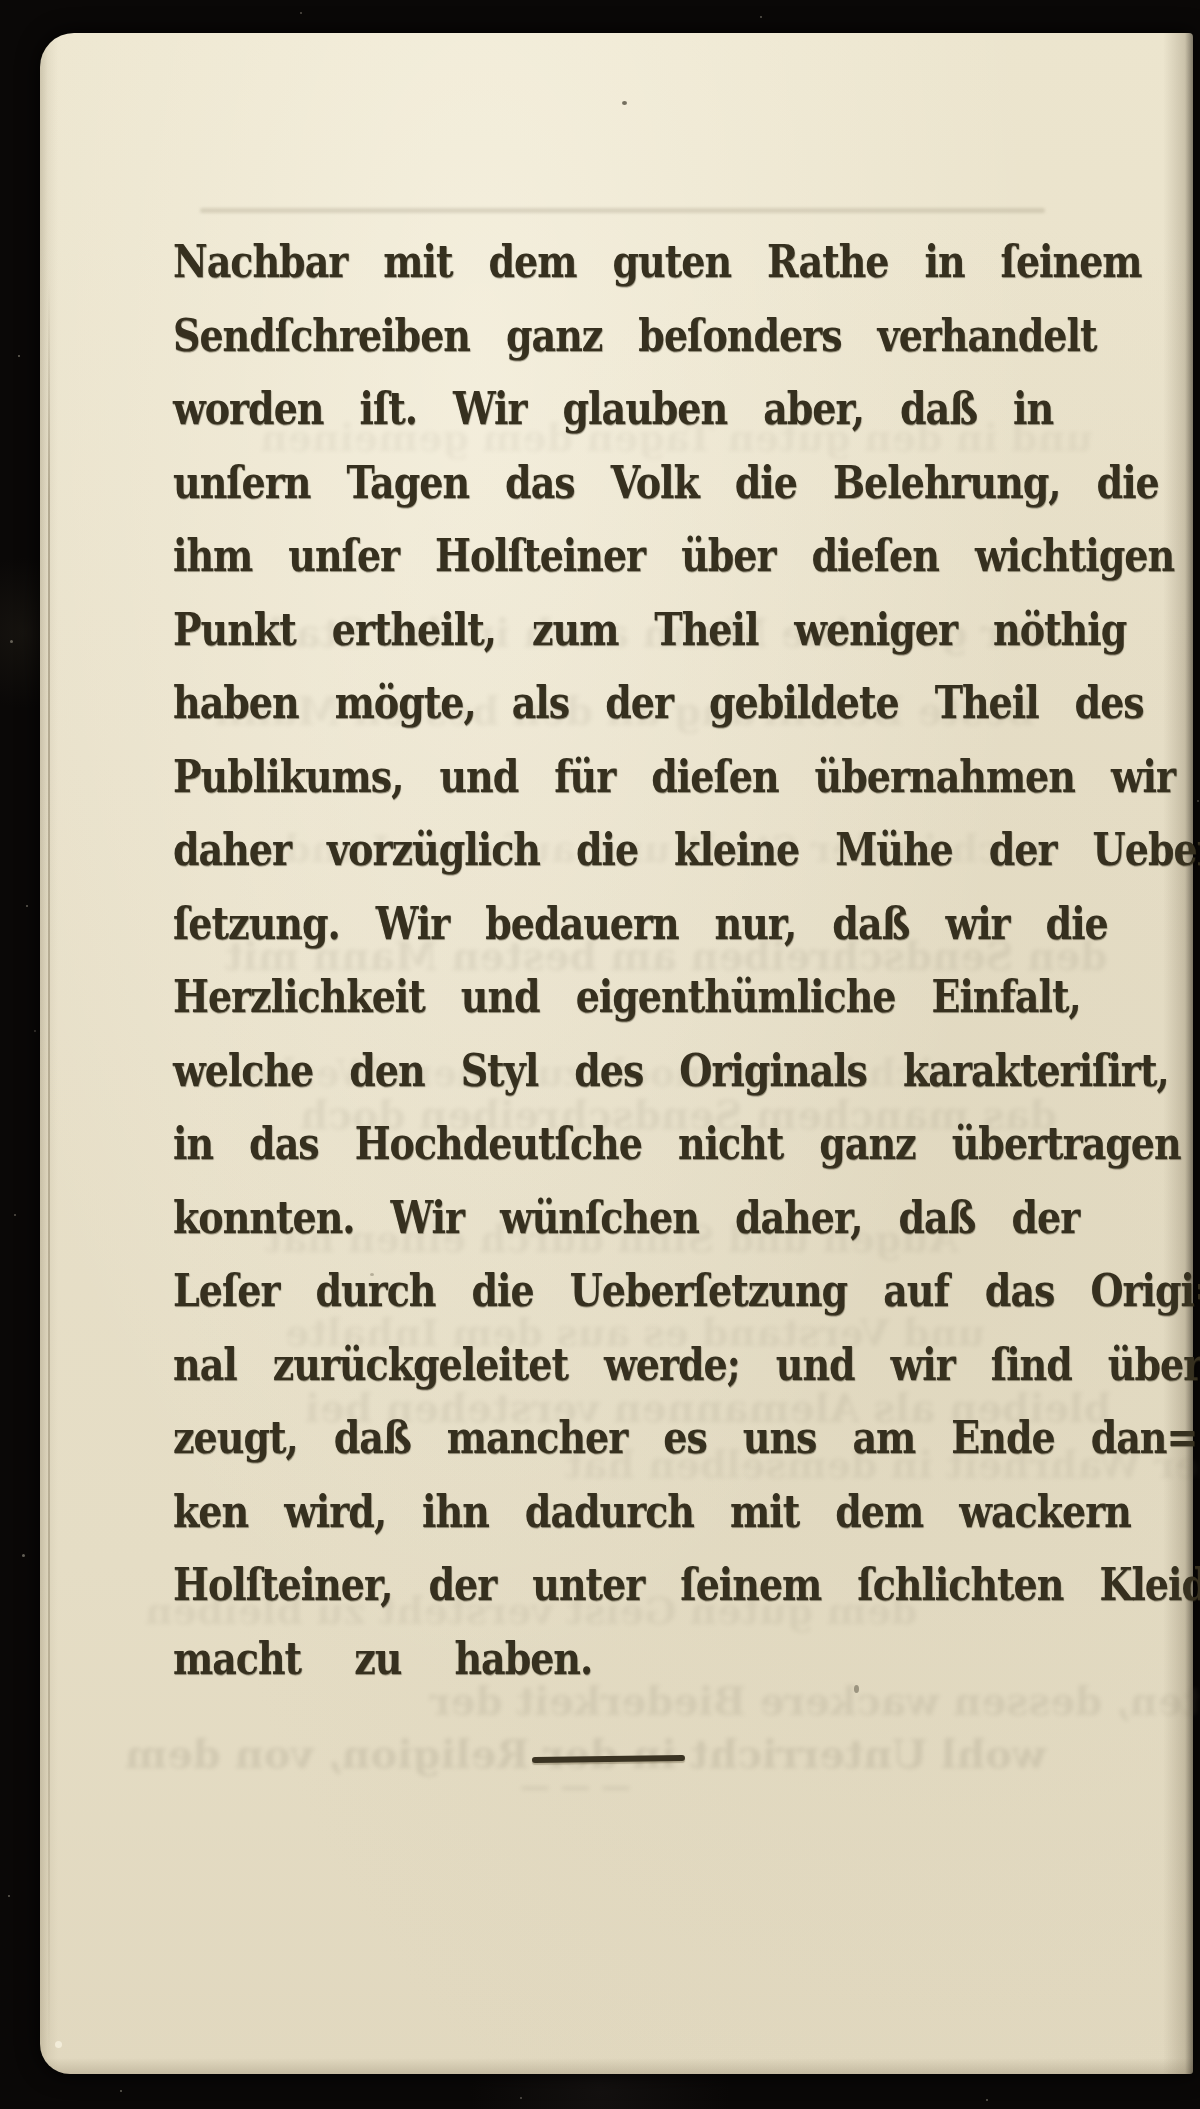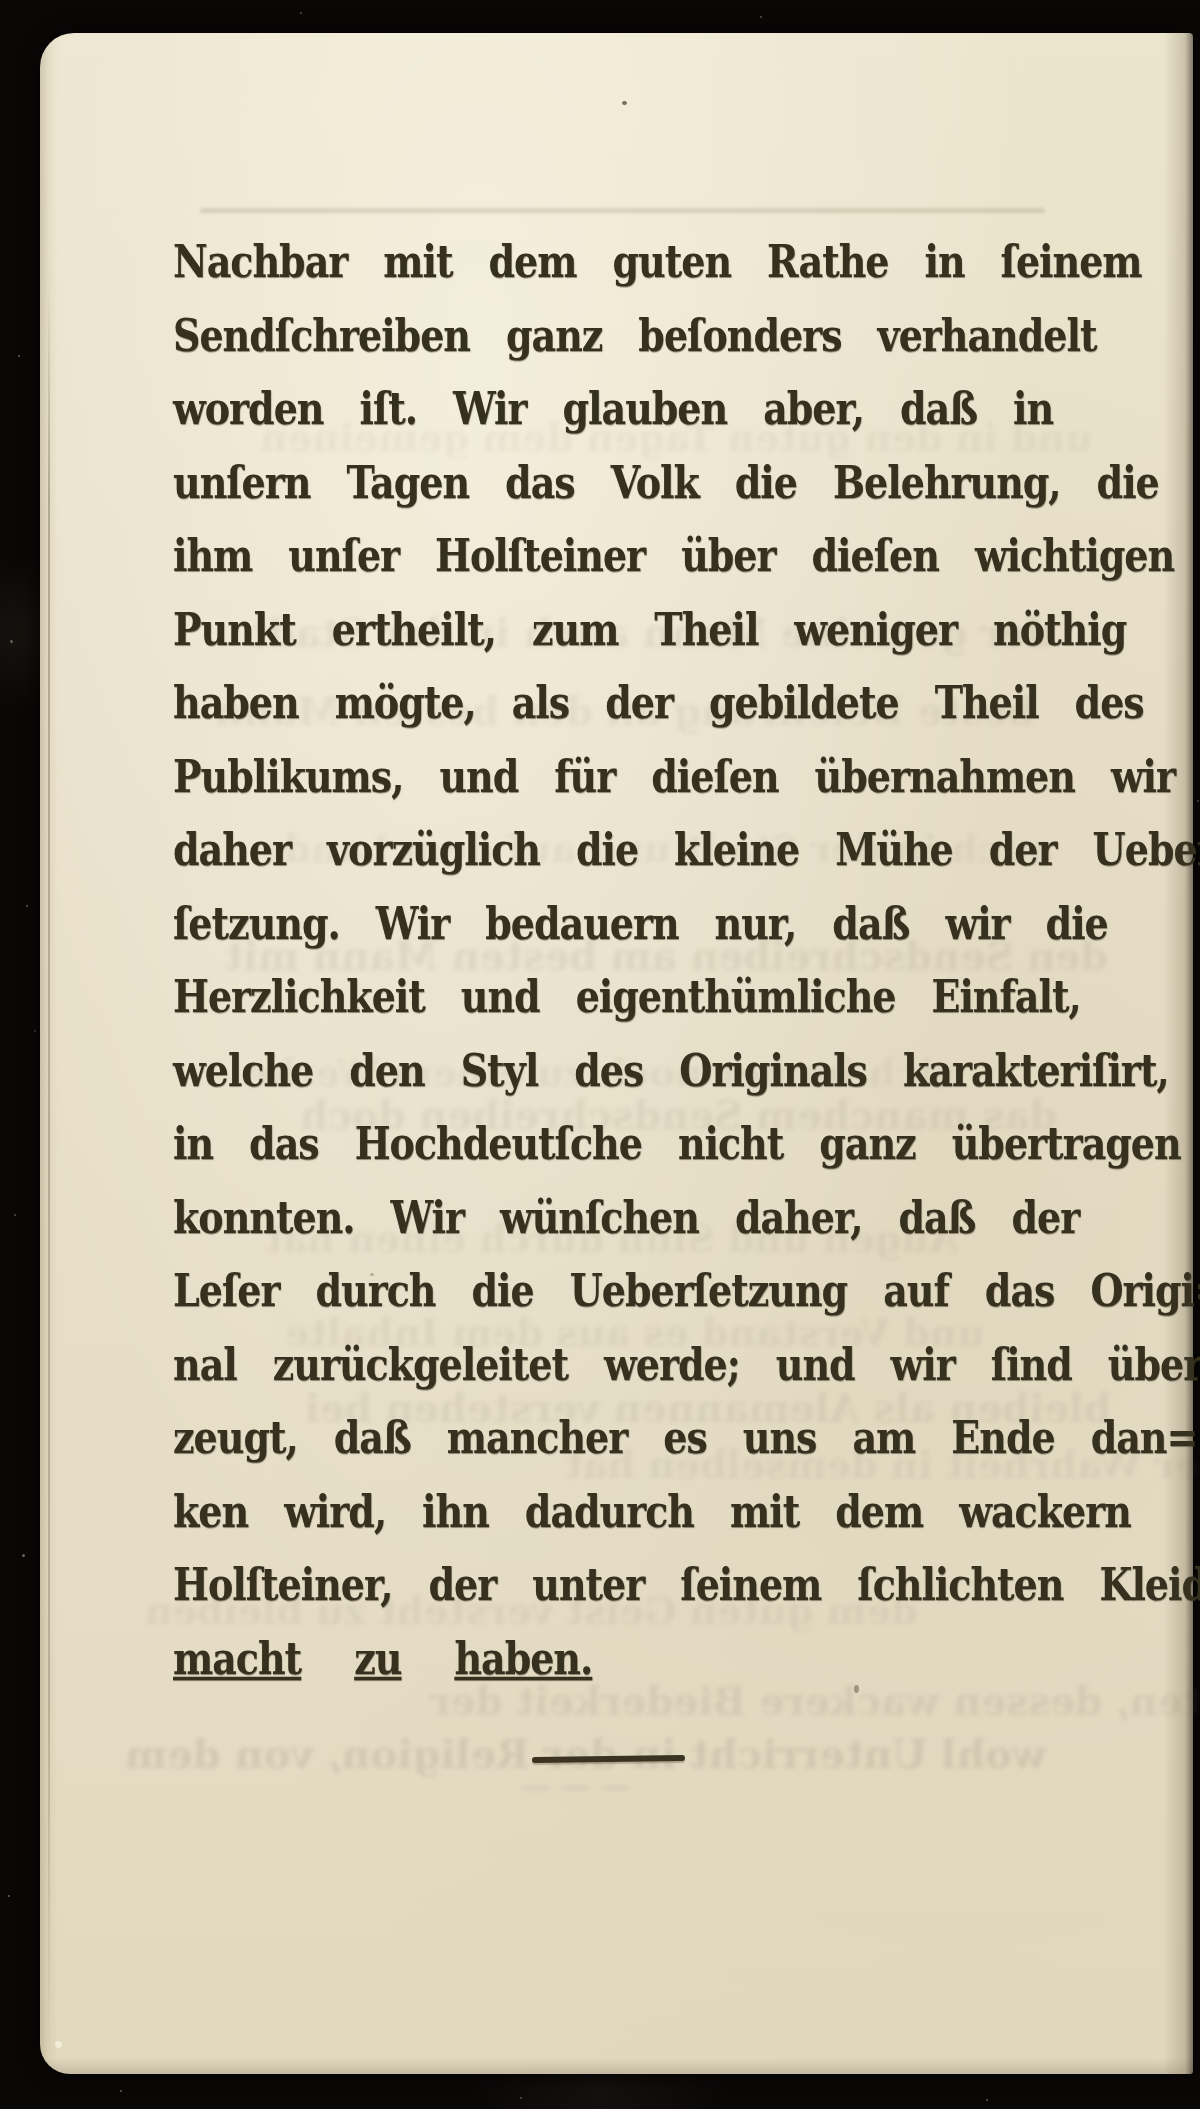--- a/index.html
+++ b/index.html
@@ -32,21 +32,21 @@
   .page::before{
     content:"";position:absolute;left:8px;top:250px;bottom:14px;width:2px;
     background:linear-gradient(180deg, rgba(120,108,82,0) 0%, rgba(120,108,82,0.45) 12%, rgba(120,108,82,0.35) 80%, rgba(120,108,82,0) 100%);
   }
   .textblock{position:absolute;left:133px;top:192px;width:860px;}
   .tline{
     height:73.5px;display:flex;justify-content:space-between;align-items:center;
     font-size:38px;font-weight:700;letter-spacing:-1px;color:#36301f;white-space:pre;gap:36px;
   }
   .tline span{display:inline-block;transform:scaleY(1.18);text-shadow:0.4px 0.4px 0.8px rgba(52,46,28,0.5);}
-  .tline.nojust{justify-content:flex-start;text-decoration:underline;}
+  .tline.nojust{justify-content:flex-start;}
   .tline.nojust span{margin-right:17px;}
   .end-rule{
     position:absolute;left:492px;top:1723px;width:153px;height:6px;
     background:#3a3322;border-radius:3px;transform:rotate(-0.7deg);
     box-shadow:0 2px 1px rgba(96,86,58,0.35);
   }
   .smudge{
     position:absolute;left:160px;top:175px;width:845px;height:5px;
     background:rgba(128,118,93,0.22);filter:blur(1.5px);border-radius:3px;
   }

